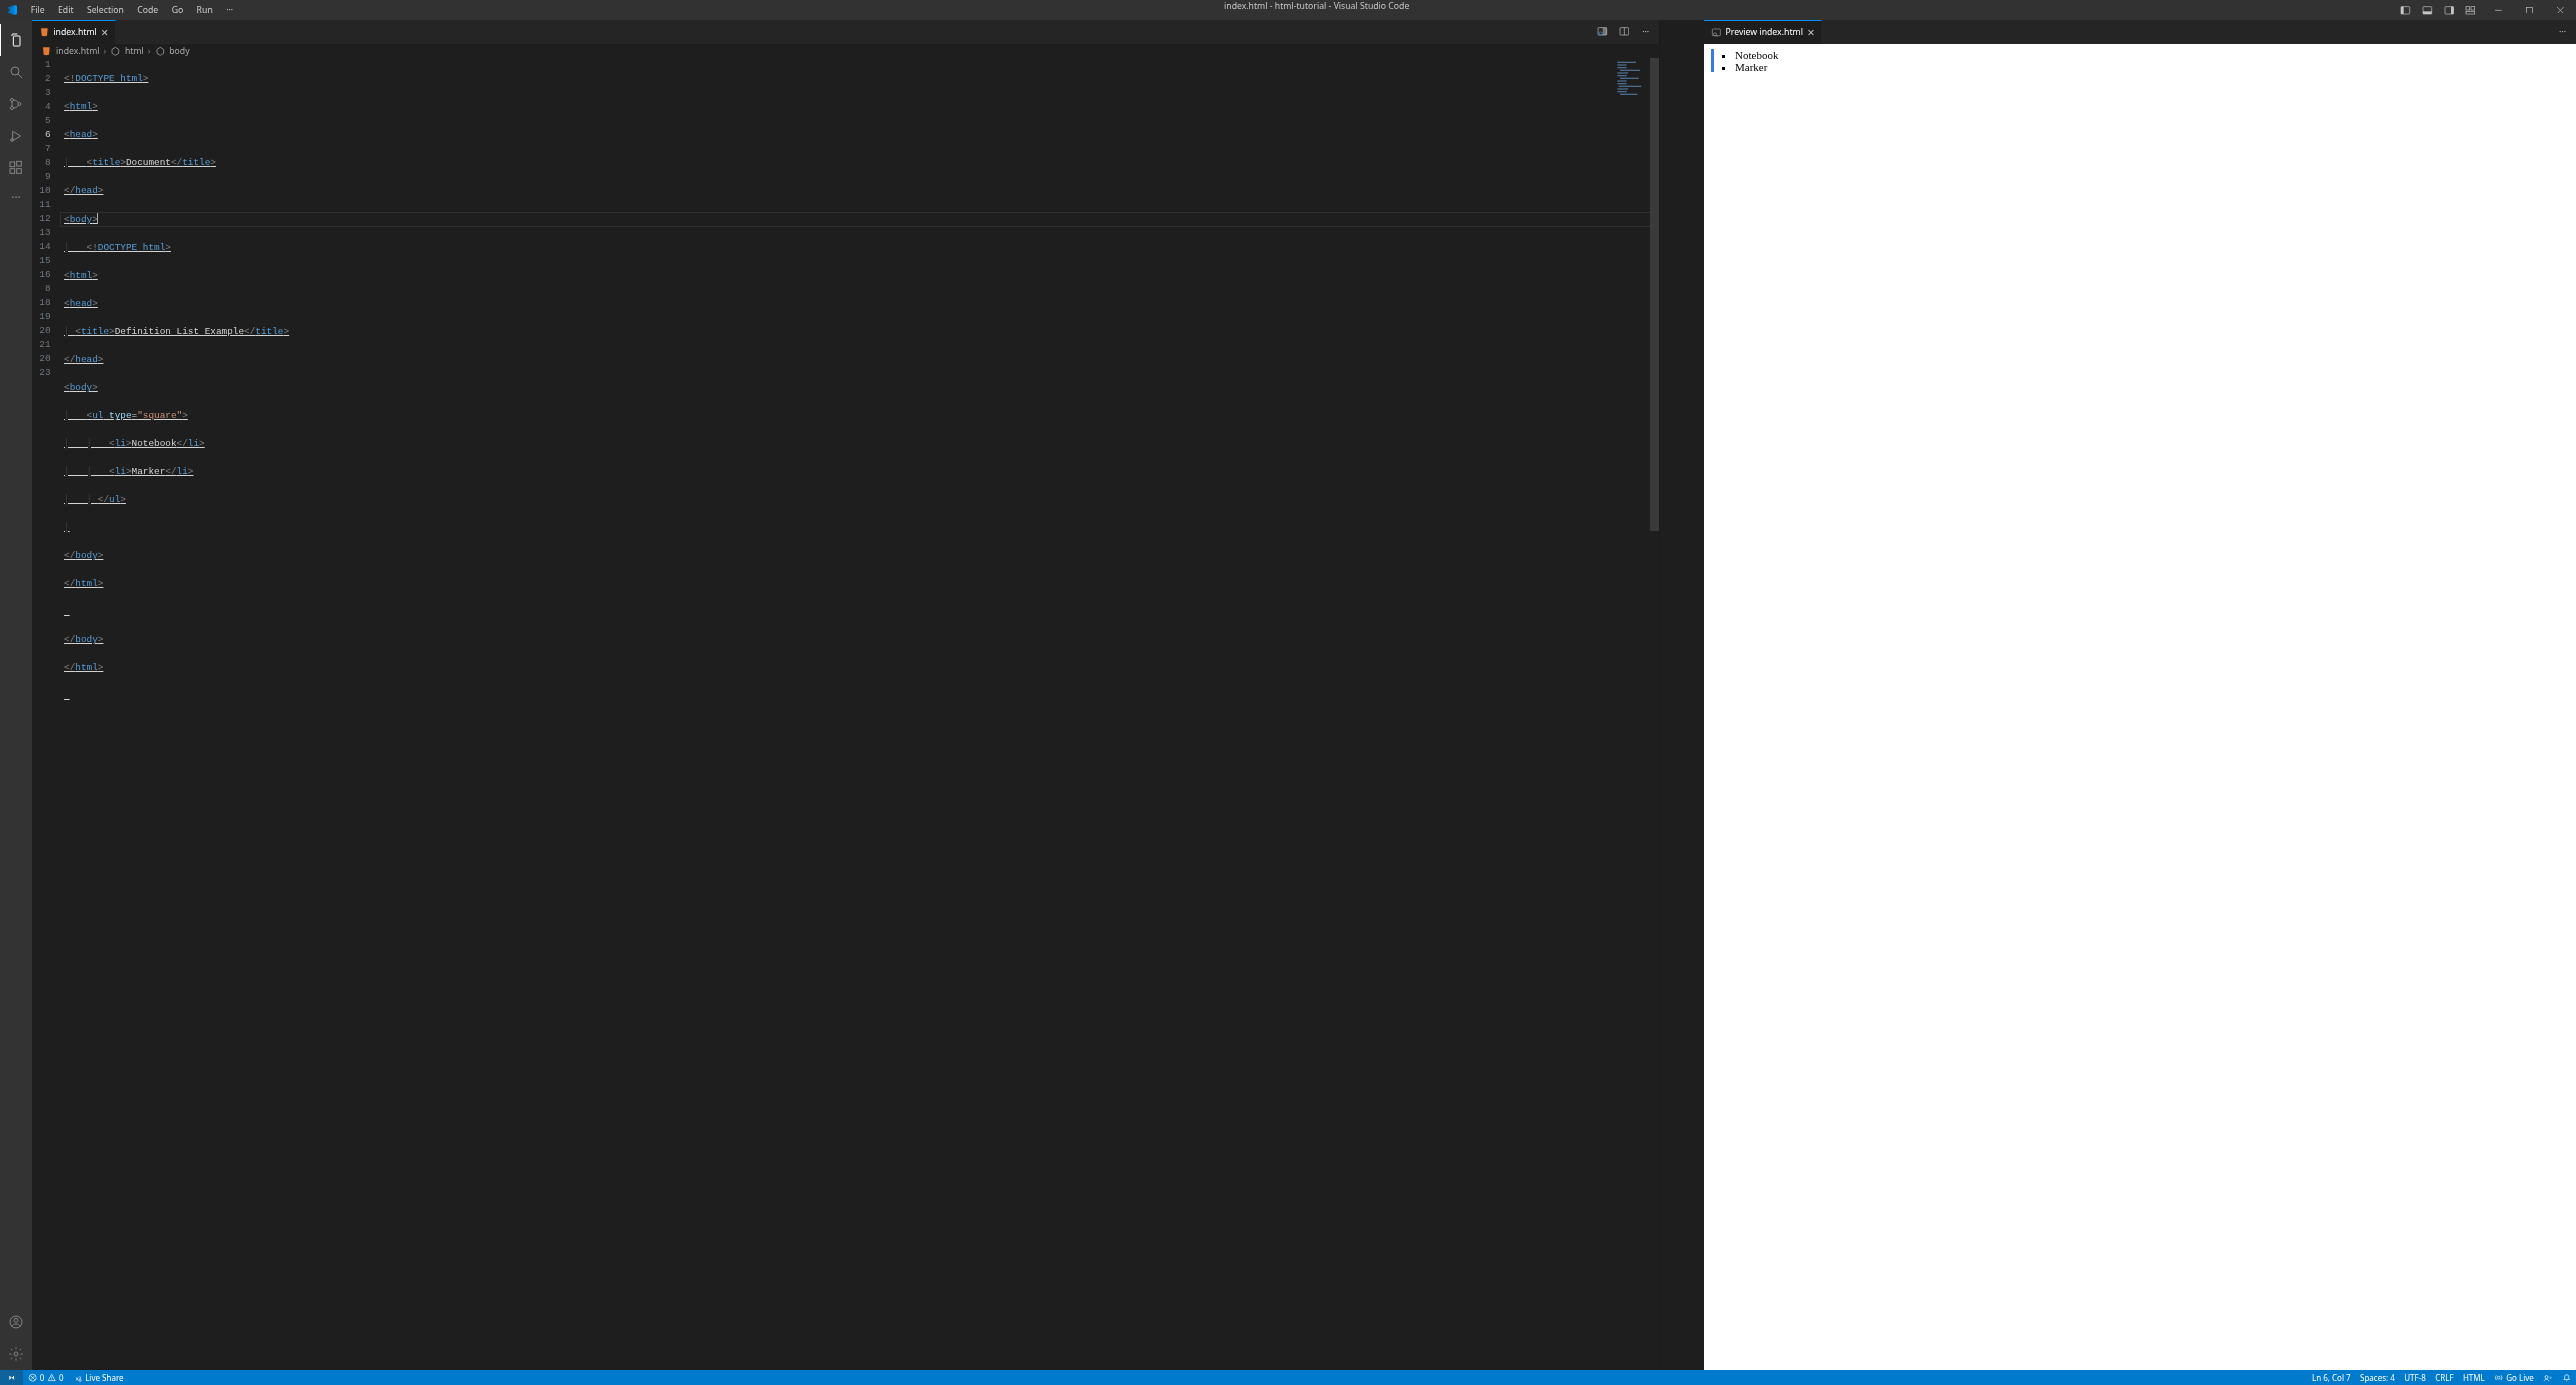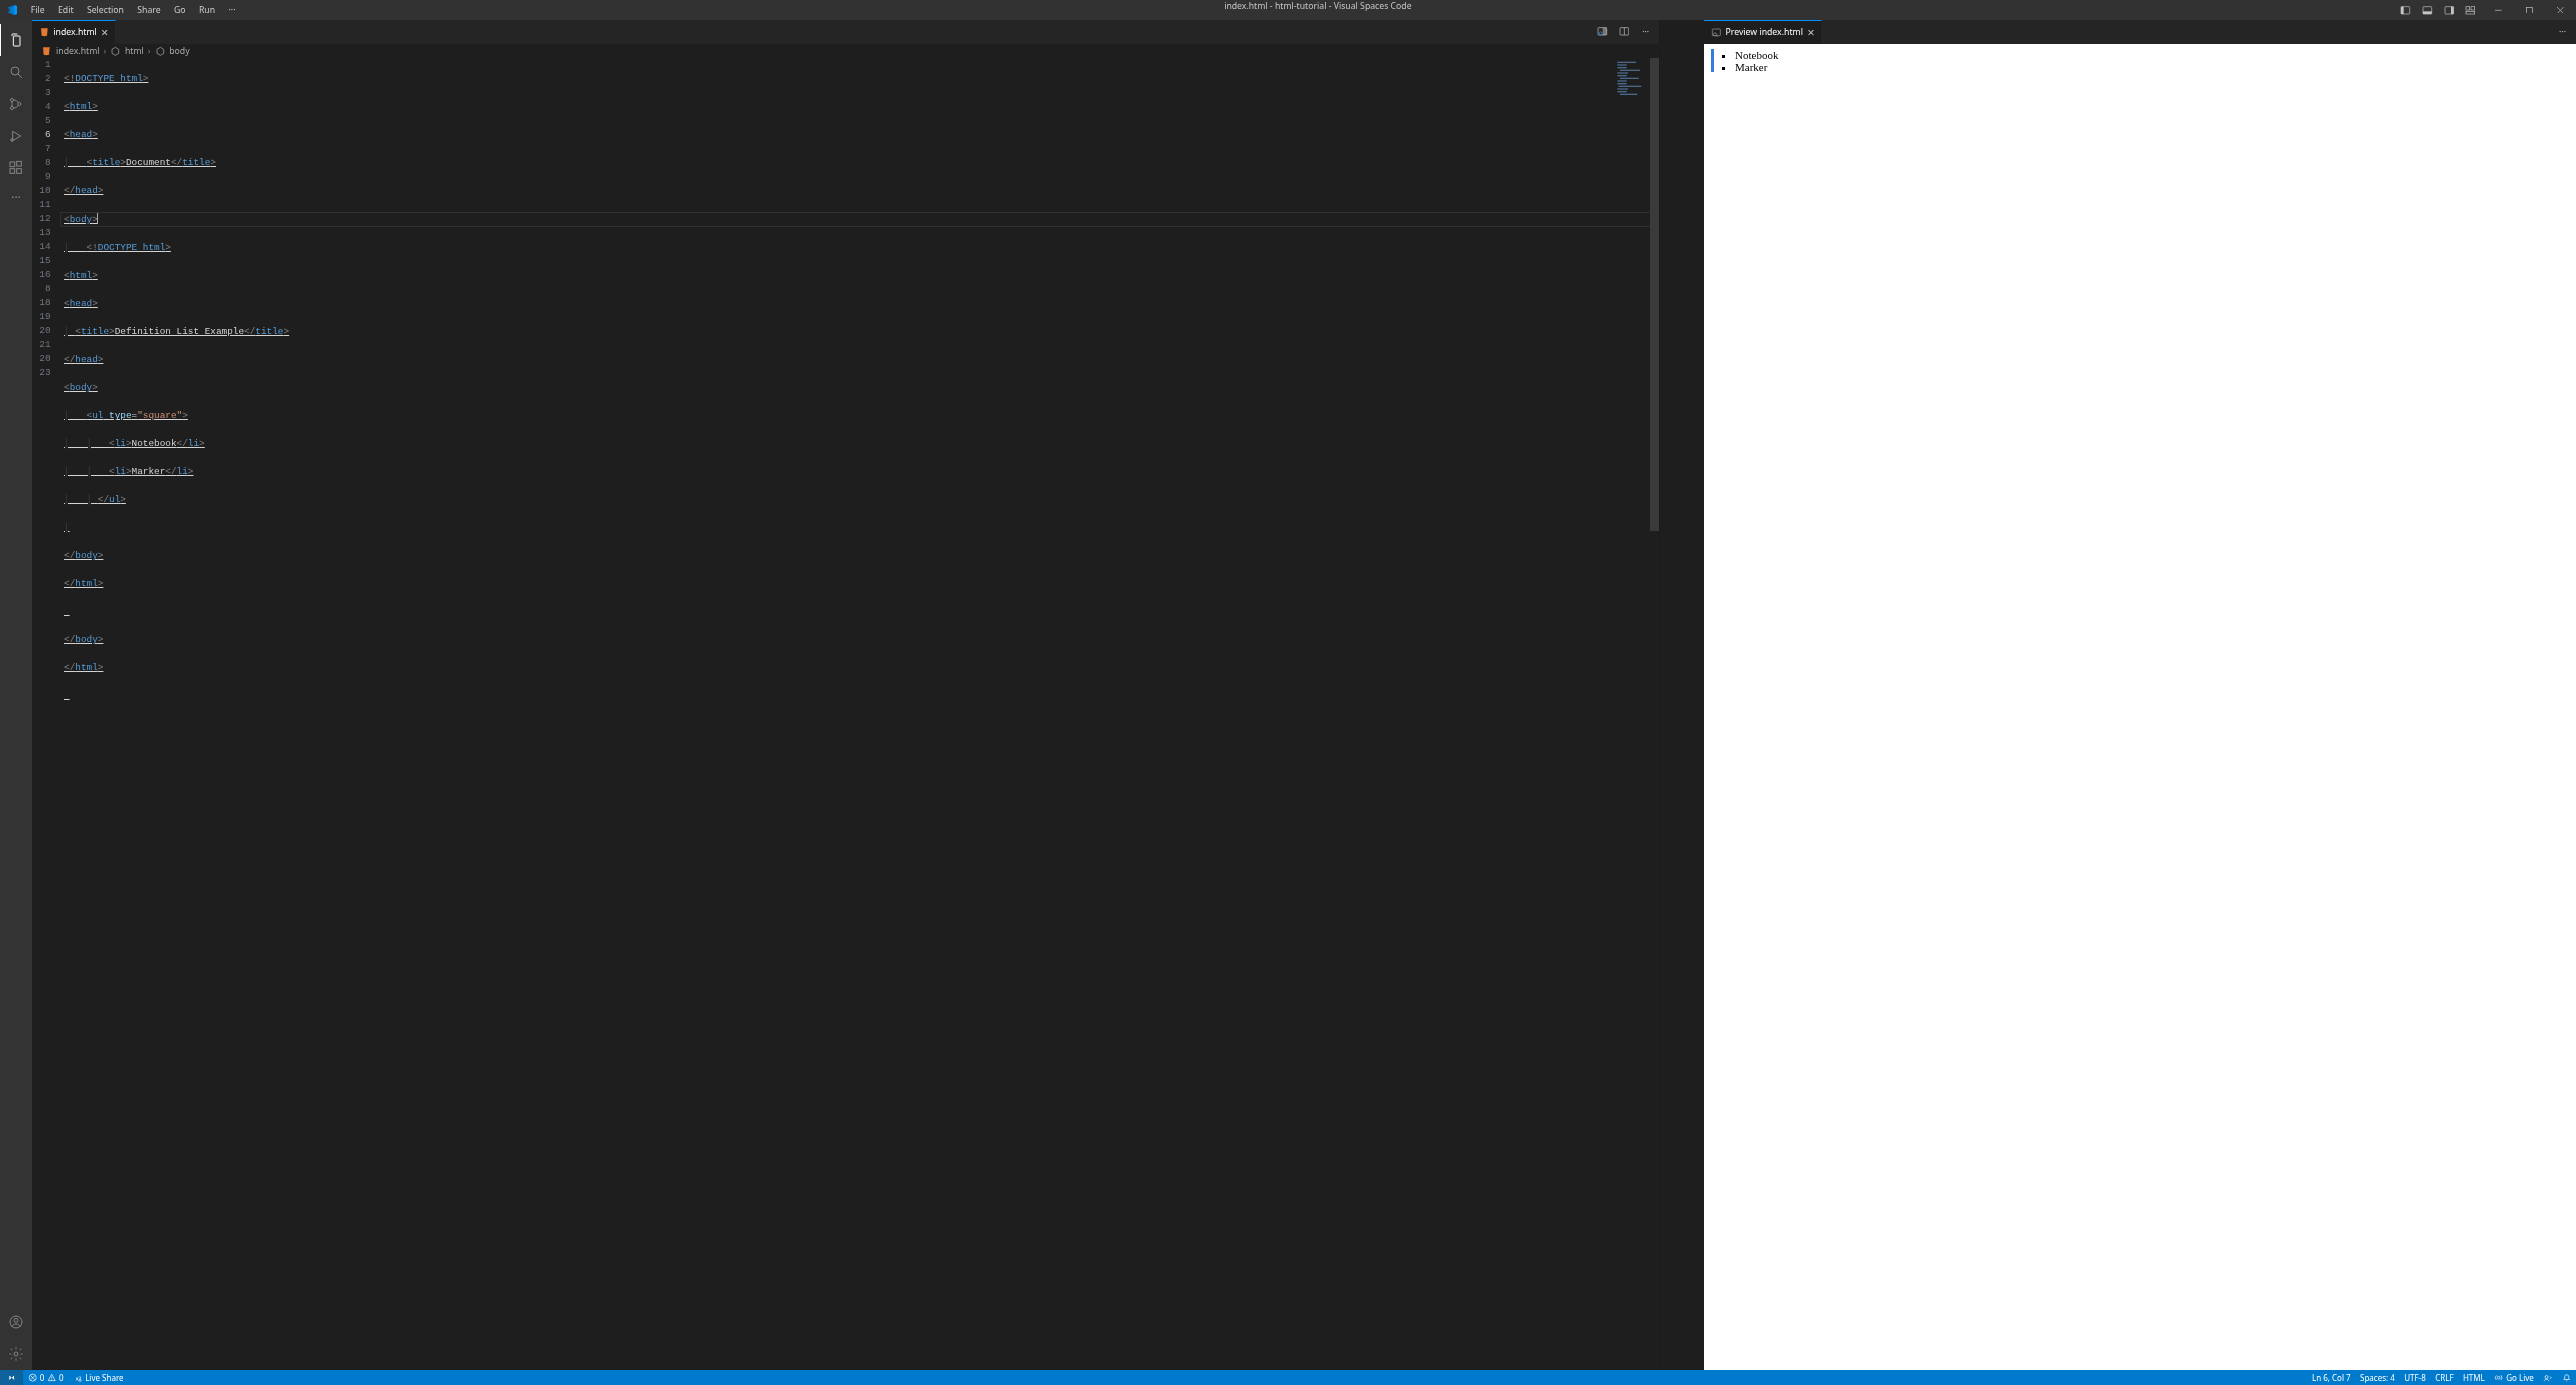--- a/index.html
+++ b/index.html
@@ -129,26 +129,26 @@
   <div class="logo">
     <svg viewBox="0 0 24 24">
         <path fill="#0098ff" d="M17 2l5 2v16l-5 2-9-9 9-11z"></path>
         <path fill="#007acc" d="M17 2v20L3 17l5-5-5-5 14-5z" opacity=".85"></path>
       </svg>
   </div>
   <div class="menus">
     <span>File</span>
     <span>Edit</span>
     <span>Selection</span>
-    <span>Share</span>
+    <span>Code</span>
     <span>Go</span>
     <span>Run</span>
     <span class="overflow">···</span>
   </div>
-  <div class="title">index.html - html-tutorial - Visual Spaces Code</div>
+  <div class="title">index.html - html-tutorial - Visual Studio Code</div>
   <div class="layout-icons">
     <span>
         <svg viewBox="0 0 16 16">
           <rect x="1.5" y="2.5" width="13" height="11" rx="1" fill="none" stroke="#c5c5c5"></rect>
           <rect x="1.5" y="2.5" width="4" height="11" fill="#c5c5c5"></rect>
         </svg>
       </span>
     <span>
         <svg viewBox="0 0 16 16">
           <rect x="1.5" y="2.5" width="13" height="11" rx="1" fill="none" stroke="#c5c5c5"></rect>

